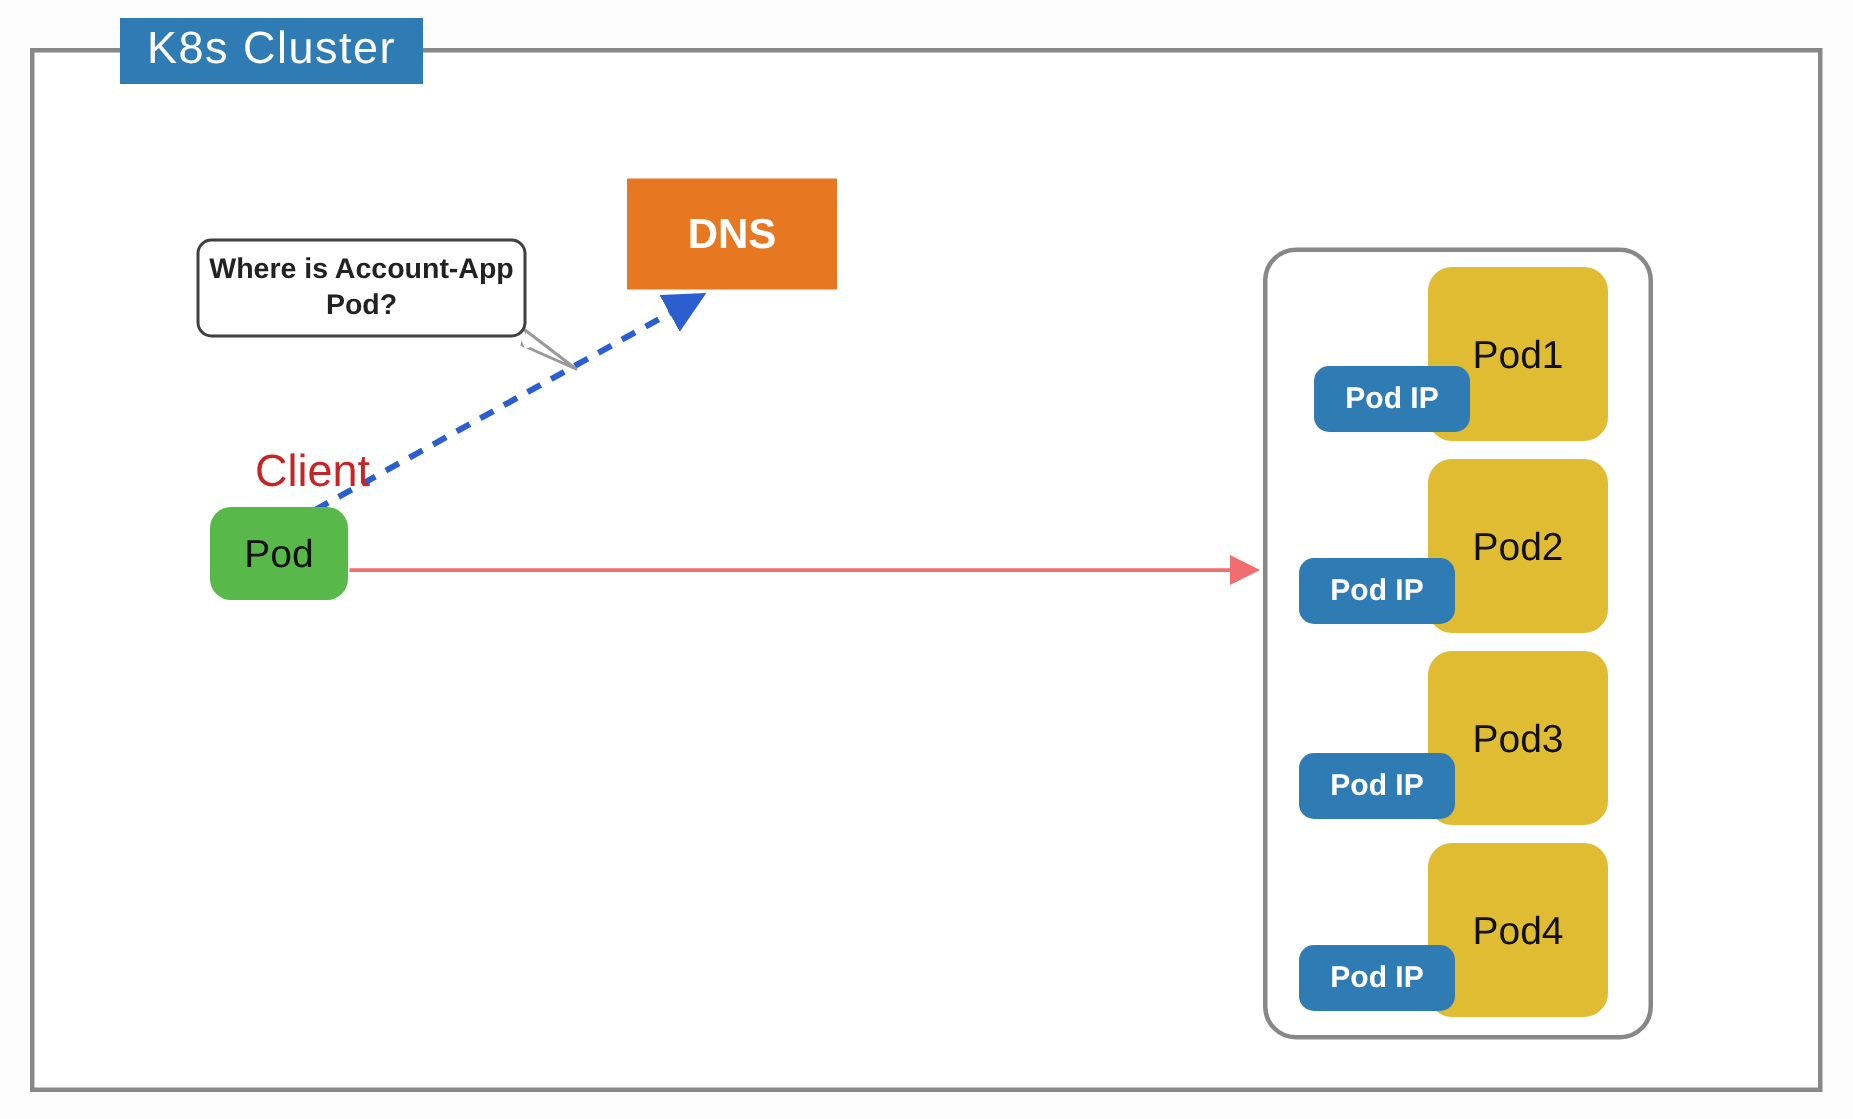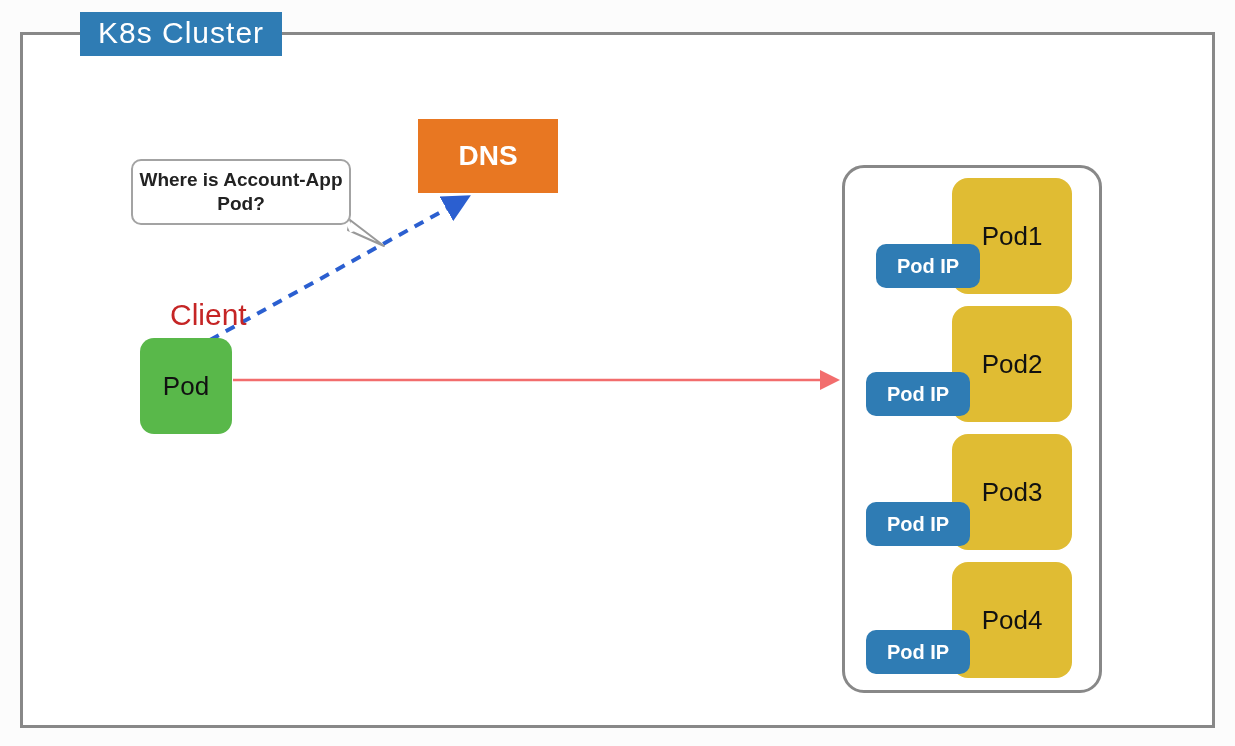--- a/index.html
+++ b/index.html
@@ -46,21 +46,21 @@
     display: flex;
     align-items: center;
     justify-content: center;
   }
   .speech {
     position: absolute;
     left: 131px;
     top: 159px;
     width: 220px;
     height: 66px;
-    border: 2px solid #a3a3a3;
+    border: 2px solid #404040;
     border-radius: 10px;
     background: #fff;
     display: flex;
     align-items: center;
     justify-content: center;
     font-size: 19px;
     font-weight: 700;
     text-align: center;
     line-height: 1.25;
     color: #222;
@@ -71,21 +71,21 @@
     top: 298px;
     font-size: 30px;
     font-weight: 400;
     color: #c52525;
   }
   .client-pod {
     position: absolute;
     left: 140px;
     top: 338px;
     width: 92px;
-    height: 96px;
+    height: 62px;
     background: #59b84a;
     border-radius: 14px;
     display: flex;
     align-items: center;
     justify-content: center;
     font-size: 26px;
     color: #111;
   }
   .group-title {
     position: absolute;

